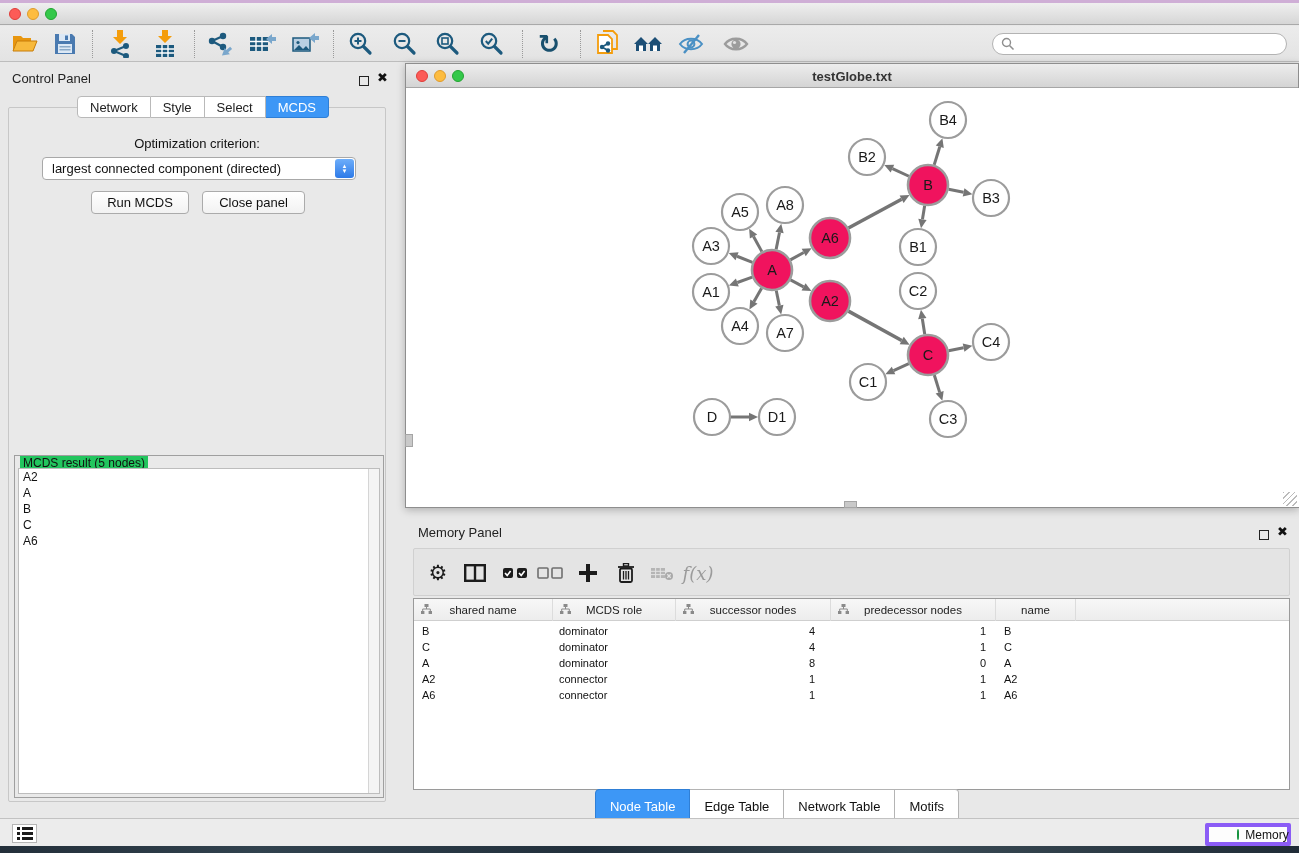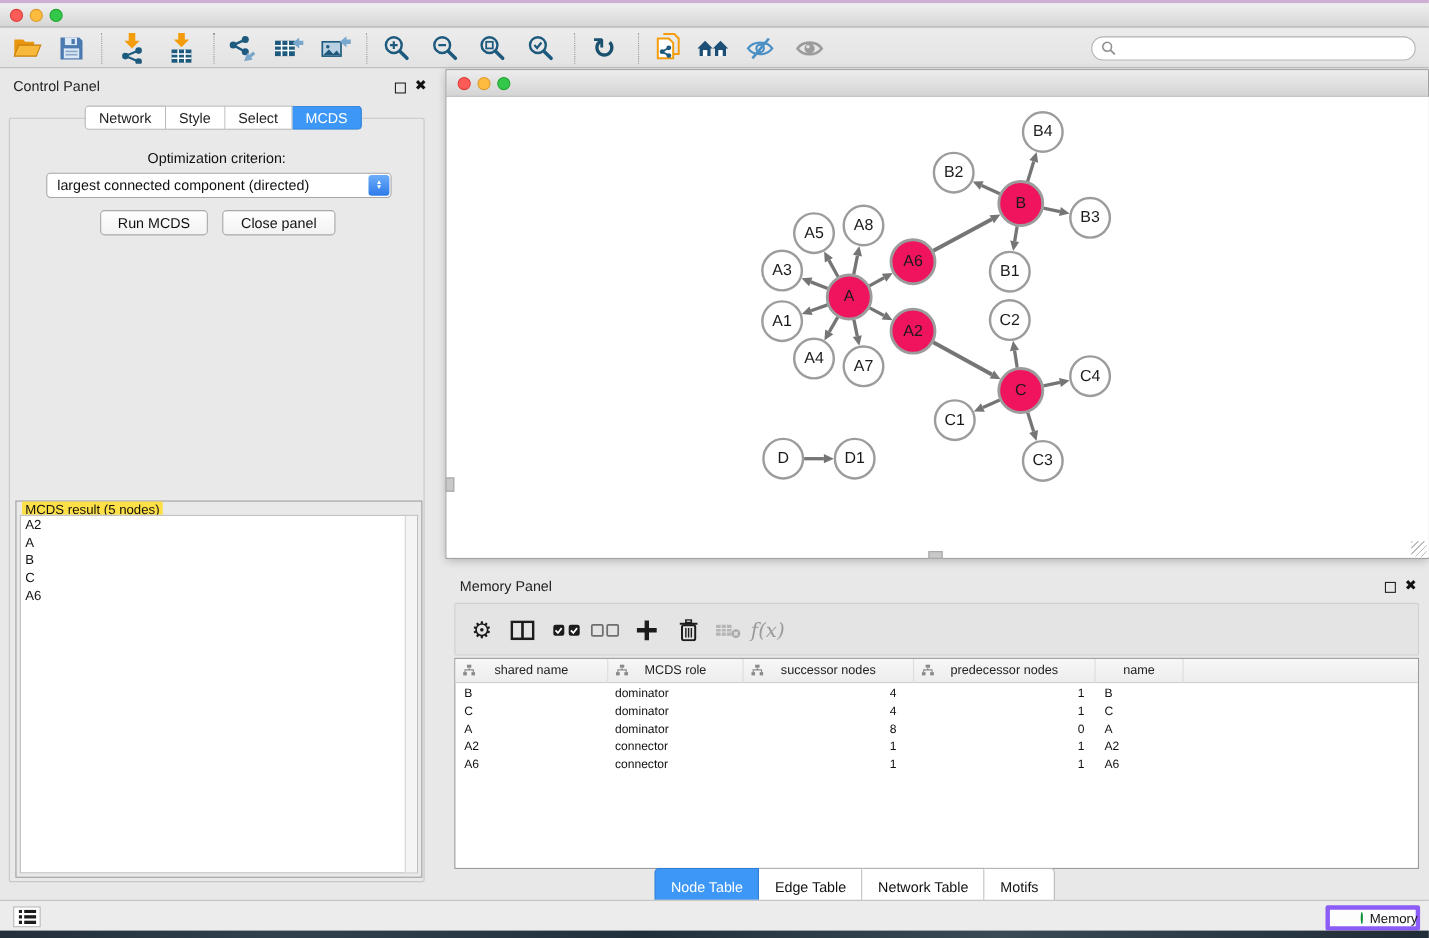--- a/index.html
+++ b/index.html
@@ -71,21 +71,21 @@
   .cp-btn {
     position:absolute; top:191px; height:23px; background:linear-gradient(#ffffff,#f2f2f2);
     border:1px solid #ababab; border-radius:4px; font-size:13px; color:#111;
     display:flex; align-items:center; justify-content:center;
   }
   #mcds-fieldset {
     left:14px; top:455px; width:370px; height:343px;
     border:1px solid #9f9f9f;
   }
   #mcds-legend {
-    left:20px; top:456px; font-size:12px; color:#111; background:#fde047; padding:0 3px;
+    left:20px; top:456px; font-size:12px; color:#111; background:#22c55e; padding:0 3px;
   }
   #mcds-list {
     left:18px; top:468px; width:362px; height:326px; background:#fff;
     border:1px solid #bdbdbd; font-size:12px; color:#111;
   }
   .mcds-item { padding:1.5px 0 1.5px 4px; line-height:13px; }
   #mcds-scrolltrack {
     position:absolute; right:0; top:0; width:11px; height:100%;
     background:#f4f4f4; border-left:1px solid #d5d5d5;
   }
@@ -333,20 +333,21 @@
     <div class="mcds-item">B</div>
     <div class="mcds-item">C</div>
     <div class="mcds-item">A6</div>
   </div>
 
 <div class="abs" id="net-window">
   <div class="abs" id="net-titlebar">
     <span class="traffic tl-red" style="left:10px;top:6px"></span>
     <span class="traffic tl-yellow" style="left:28px;top:6px"></span>
     <span class="traffic tl-green" style="left:46px;top:6px"></span>
+    <div class="abs" id="net-title">testGlobe.txt</div>
   </div>
   <div class="abs" id="net-canvas">
     <svg id="graph-svg" width="892" height="419" viewBox="0 0 892 419">
         <line x1="355.855375798862" y1="163.61286863543734" x2="347.5261656015174" y2="148.51617515275024" stroke="#757575" stroke-width="3"></line>
         <path d="M0 -4.2 L9 0 L0 4.2 Z" fill="#757575" transform="translate(347.5261656015174,148.51617515275024) rotate(-118.88658176691072)"></path>
         <line x1="370.11843883790186" y1="161.4078058104907" x2="373.50874821613087" y2="144.45625891934577" stroke="#757575" stroke-width="3"></line>
         <path d="M0 -4.2 L9 0 L0 4.2 Z" fill="#757575" transform="translate(373.50874821613087,144.45625891934577) rotate(-78.69006752597979)"></path>
         <line x1="346.4581150143549" y1="174.31138951384457" x2="331.0558466475268" y2="168.25148064820726" stroke="#757575" stroke-width="3"></line>
         <path d="M0 -4.2 L9 0 L0 4.2 Z" fill="#757575" transform="translate(331.0558466475268,168.25148064820726) rotate(-158.52320902045963)"></path>
         <line x1="346.2454960056743" y1="189.1245752110683" x2="331.339338659101" y2="194.50056638524228" stroke="#757575" stroke-width="3"></line>

